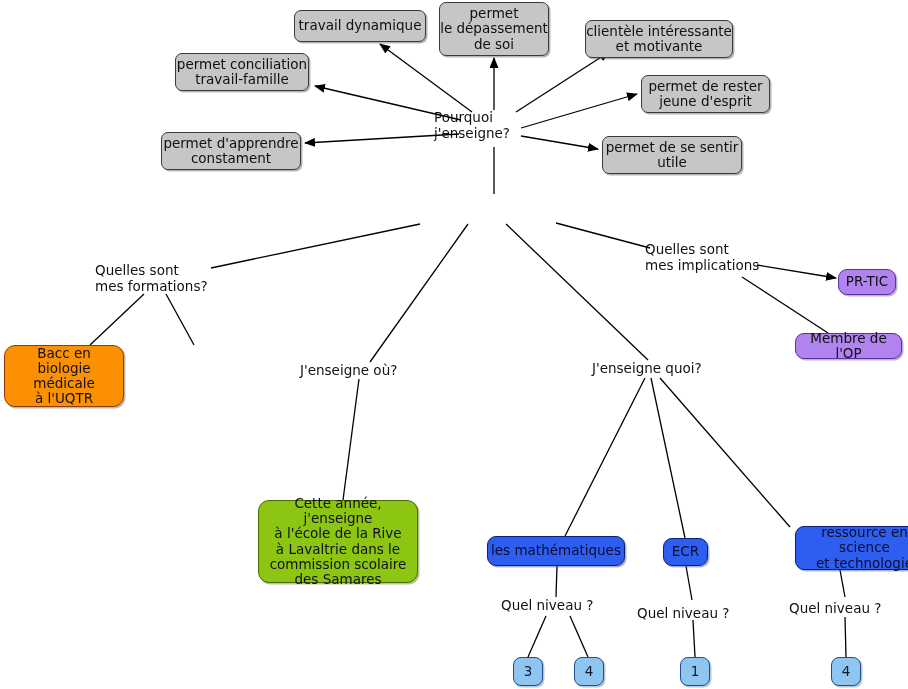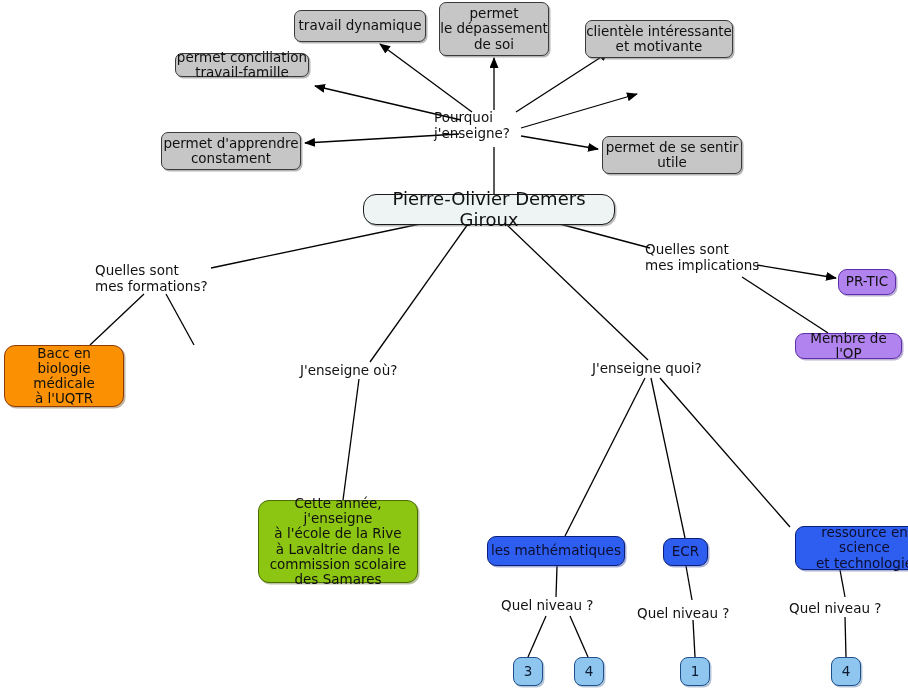--- a/index.html
+++ b/index.html
@@ -79,25 +79,27 @@
 
   <div class="node gray" style="left:294px;top:10px;width:132px;height:32px;">travail dynamique</div>
 
   <div class="node gray" style="left:439px;top:2px;width:110px;height:54px;">permet
 le dépassement
 de soi</div>
 
   <div class="node gray" style="left:585px;top:20px;width:148px;height:38px;">clientèle intéressante
 et motivante</div>
 
+  <div class="node gray" style="left:641px;top:75px;width:129px;height:38px;">permet de rester
+jeune d'esprit</div>
 
   <div class="node gray" style="left:602px;top:136px;width:140px;height:38px;">permet de se sentir
 utile</div>
 
-  <div class="node gray" style="left:175px;top:53px;width:134px;height:24px;">permet conciliation
+  <div class="node gray" style="left:175px;top:53px;width:134px;height:38px;">permet conciliation
 travail-famille</div>
 
   <div class="node gray" style="left:161px;top:132px;width:140px;height:38px;text-align:center;">permet d'apprendre
 constament</div>
 
   <div class="linklabel" style="left:434px;top:110px;width:120px;">Pourquoi
 j'enseigne?</div>
 
   <div class="linklabel" style="left:95px;top:263px;width:130px;">Quelles sont
 mes formations?</div>
@@ -108,21 +110,20 @@
   <div class="linklabel" style="left:300px;top:363px;width:120px;">J'enseigne où?</div>
 
   <div class="linklabel" style="left:592px;top:361px;width:120px;">J'enseigne quoi?</div>
 
   <div class="linklabel" style="left:501px;top:598px;width:112px;">Quel niveau ?</div>
 
   <div class="linklabel" style="left:637px;top:606px;width:112px;">Quel niveau ?</div>
 
   <div class="linklabel" style="left:789px;top:601px;width:112px;">Quel niveau ?</div>
 
-  <div class="node root" style="left:363px;top:194px;width:252px;height:31px;">Pierre-Olivier Demers Giroux</div>
 
   <div class="node orange" style="left:4px;top:345px;width:120px;height:62px;text-align:center;">Bacc en
 biologie médicale
 à l'UQTR</div>
 
 
   <div class="node purple" style="left:838px;top:269px;width:58px;height:26px;">PR-TIC</div>
 
   <div class="node purple" style="left:795px;top:333px;width:107px;height:26px;">Membre de l'OP</div>
 

